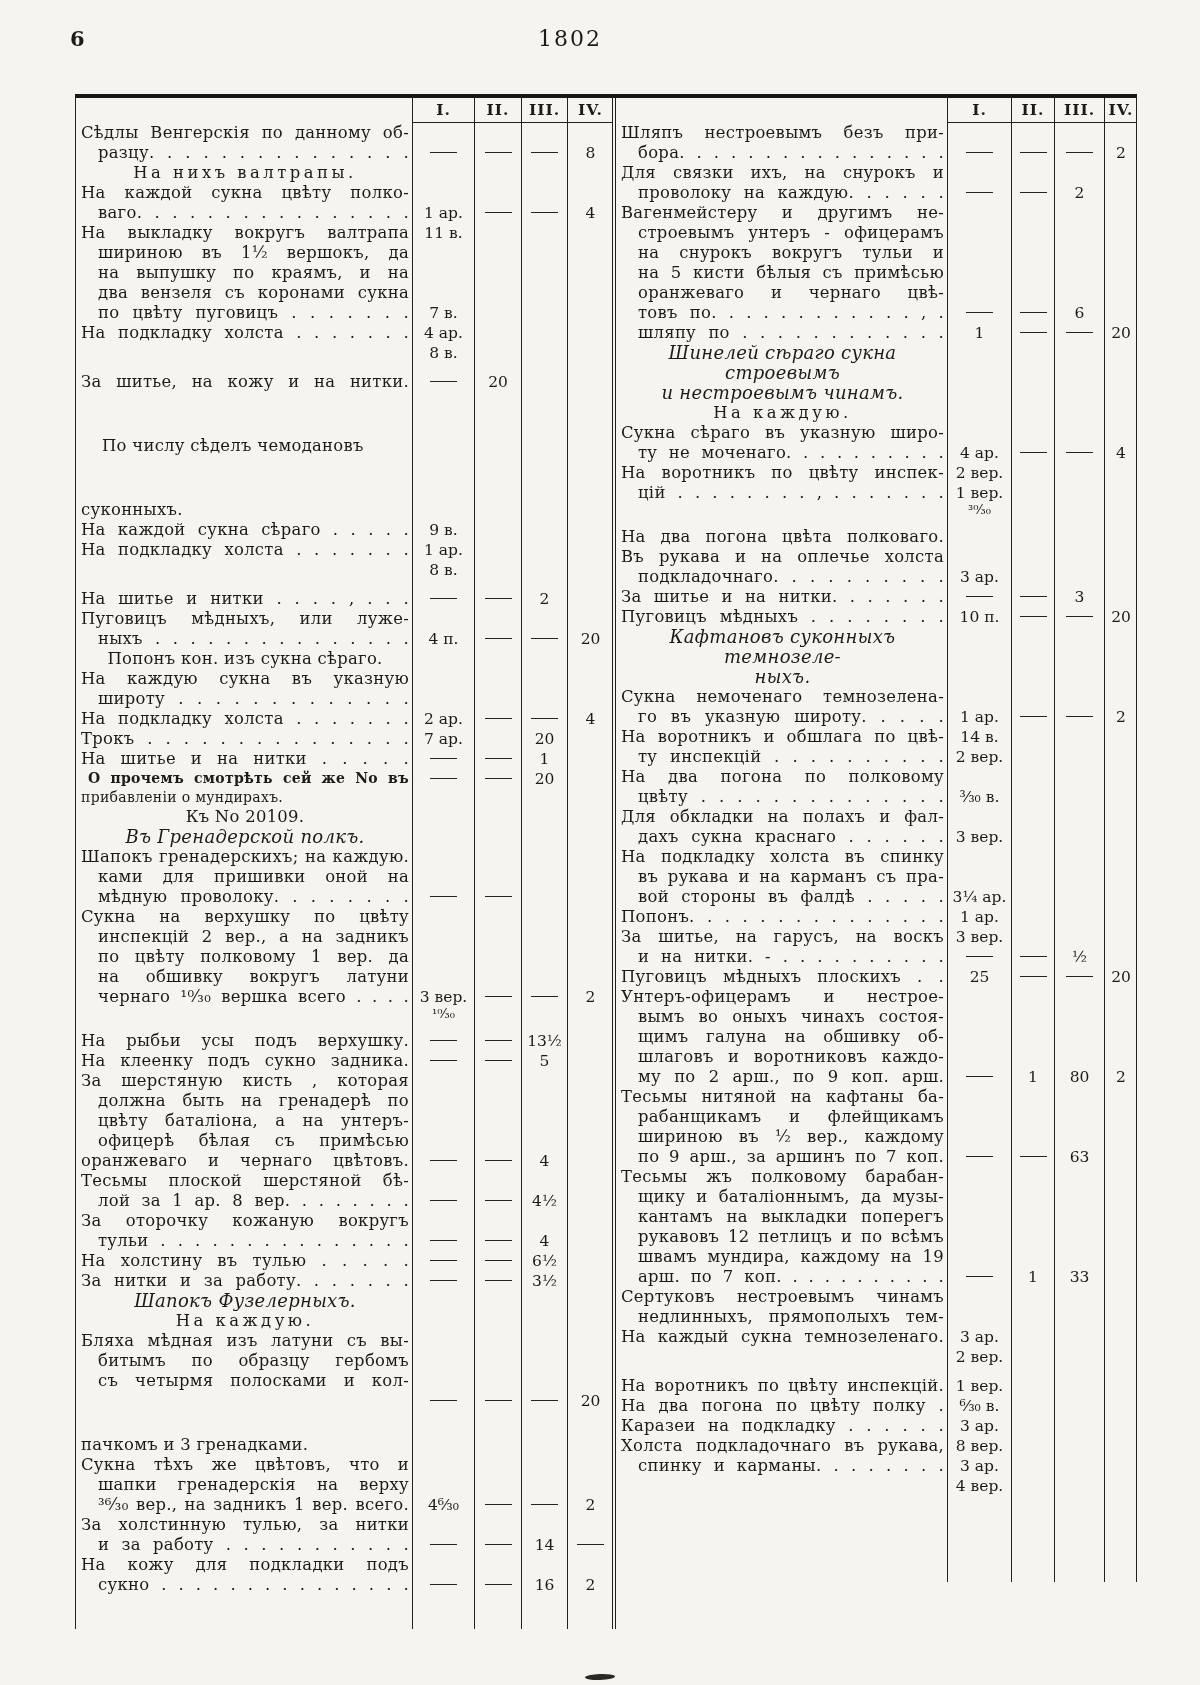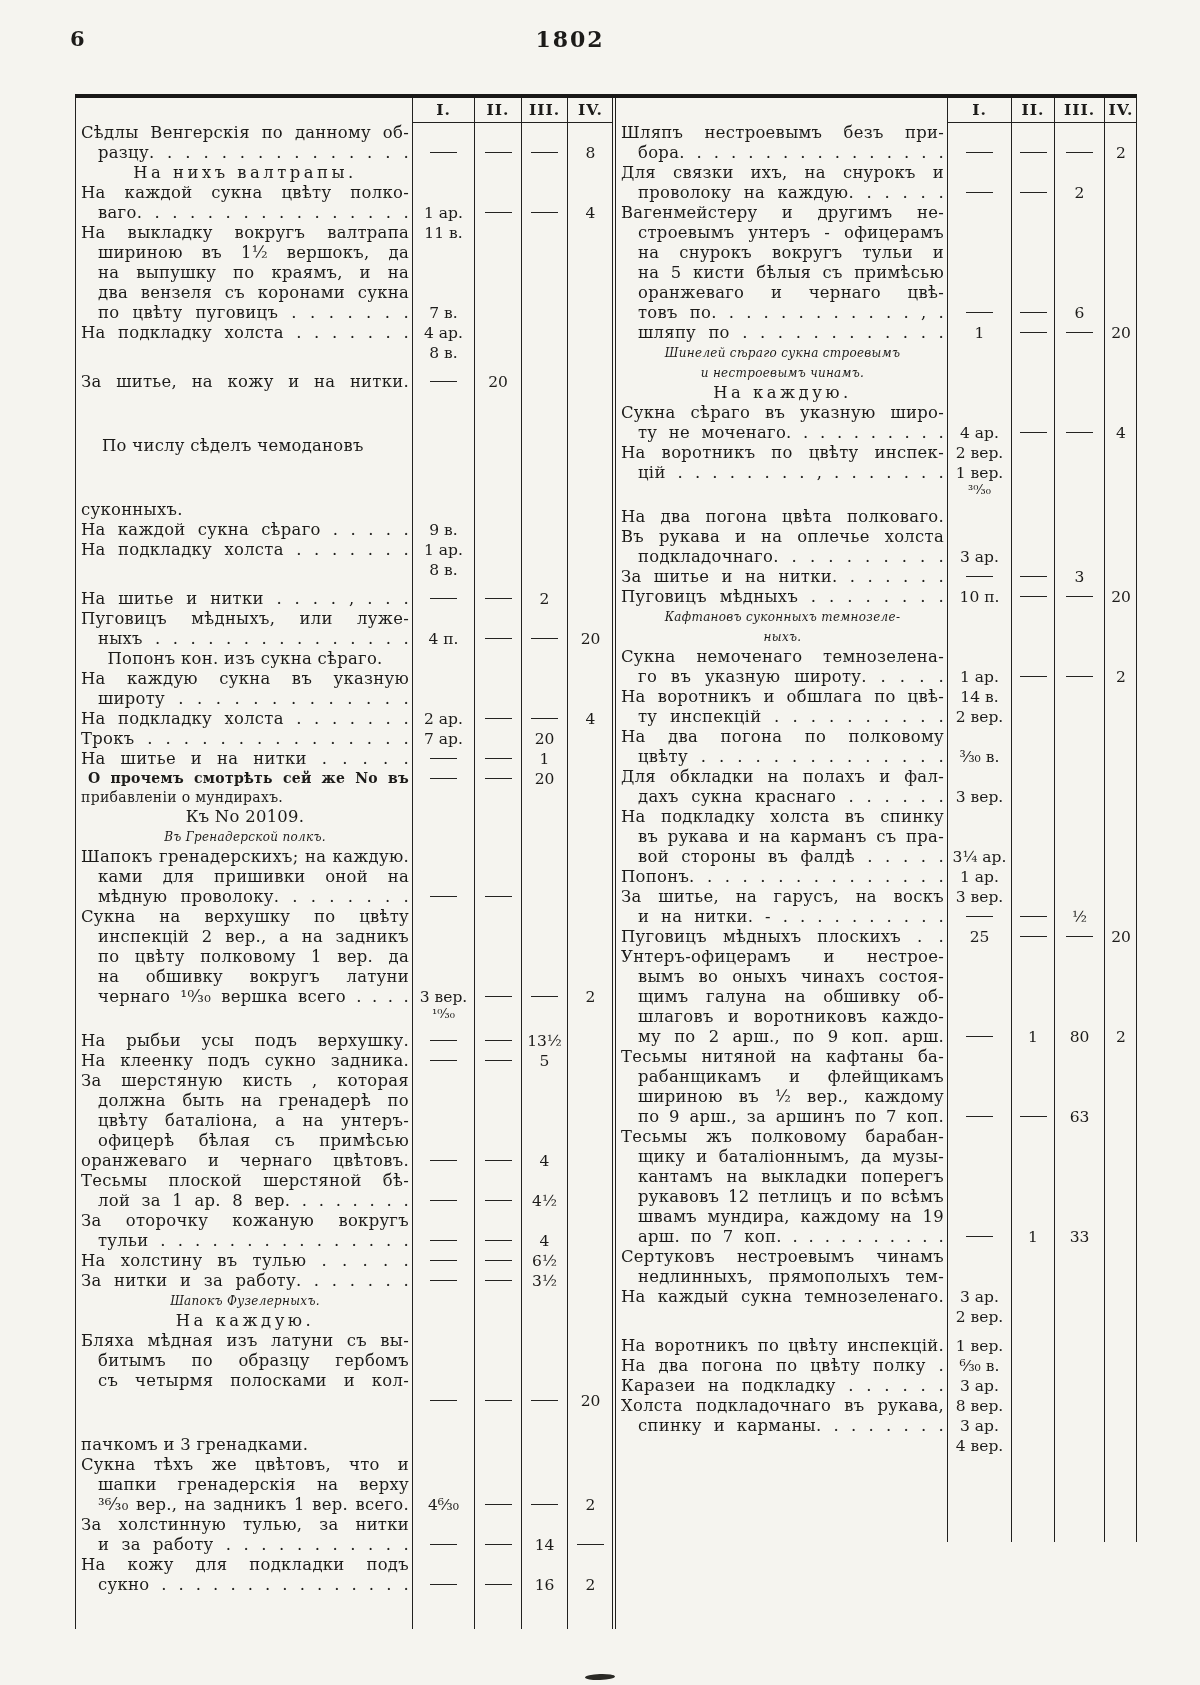--- a/index.html
+++ b/index.html
@@ -8,21 +8,21 @@
     position:relative;
     width:1200px;height:1685px;
     margin:0 auto;
     background:#f5f4ef;
     font-family:"DejaVu Serif", serif;
     color:#1c1b19;
     overflow:hidden;
   }
   .pagehead{position:absolute;top:26px;left:0;width:100%;height:34px;}
   .pageno{position:absolute;left:70px;top:0;font-size:21px;font-weight:bold;letter-spacing:1px;}
-  .year{position:absolute;left:520px;top:0;width:100px;text-align:center;font-size:22px;font-weight:bold;letter-spacing:2px;}
+  .year{position:absolute;left:520px;top:0;width:100px;text-align:center;font-size:22px;font-weight:normal;letter-spacing:2px;}
   .scan{
     position:absolute;left:75px;top:94px;width:1062px;
     display:flex;align-items:flex-start;
     border-top:4px solid #191817;
   }
   .tbl{box-sizing:border-box;}
   .tbl.left{width:537px;border-left:1.6px solid #22211f;}
   .tbl.right{width:521px;border-right:1.6px solid #22211f;}
   .mid{width:5px;align-self:stretch;border-left:1.7px solid #201f1d;border-right:1.7px solid #201f1d;}
   .line{display:grid;}
@@ -43,21 +43,21 @@
   .line.head .v{
     font-size:15.5px;font-weight:bold;line-height:23px;
     border-bottom:1.6px solid #22211f;letter-spacing:1px;
   }
   .line.head .t{border:none;}
   
   .s-bi .t{padding-left:22px;}
   .s-l .t,.s-li .t{text-align:left;text-align-last:left;margin-top:44px;}
   .s-li .t{padding-left:26px;}
   .s-c .t,.s-ci .t,.s-cs .t{text-align:center;text-align-last:center;}
-  .s-ci .t{font-style:italic;font-size:12px;}
+  .s-ci .t{font-style:italic;font-size:18px;}
   .s-cs .t{letter-spacing:3.5px;}
   .s-sm .t{font-size:14px;line-height:19px;padding-left:12px;font-weight:bold;}
   .s-sml .t{font-size:14px;line-height:19px;text-align:left;text-align-last:left;}
   .s-sm,.s-sml{height:19px;}
   .s-fr{height:15px;}
   .s-fr .v{font-size:13px;line-height:13px;}
   .s-sp{height:9px;}
   .s-tail{height:34px;}
   .s-tail2{height:86px;}
   .dash{display:inline-block;width:27px;height:0;border-top:1.7px solid #242321;vertical-align:middle;margin-bottom:4px;}

